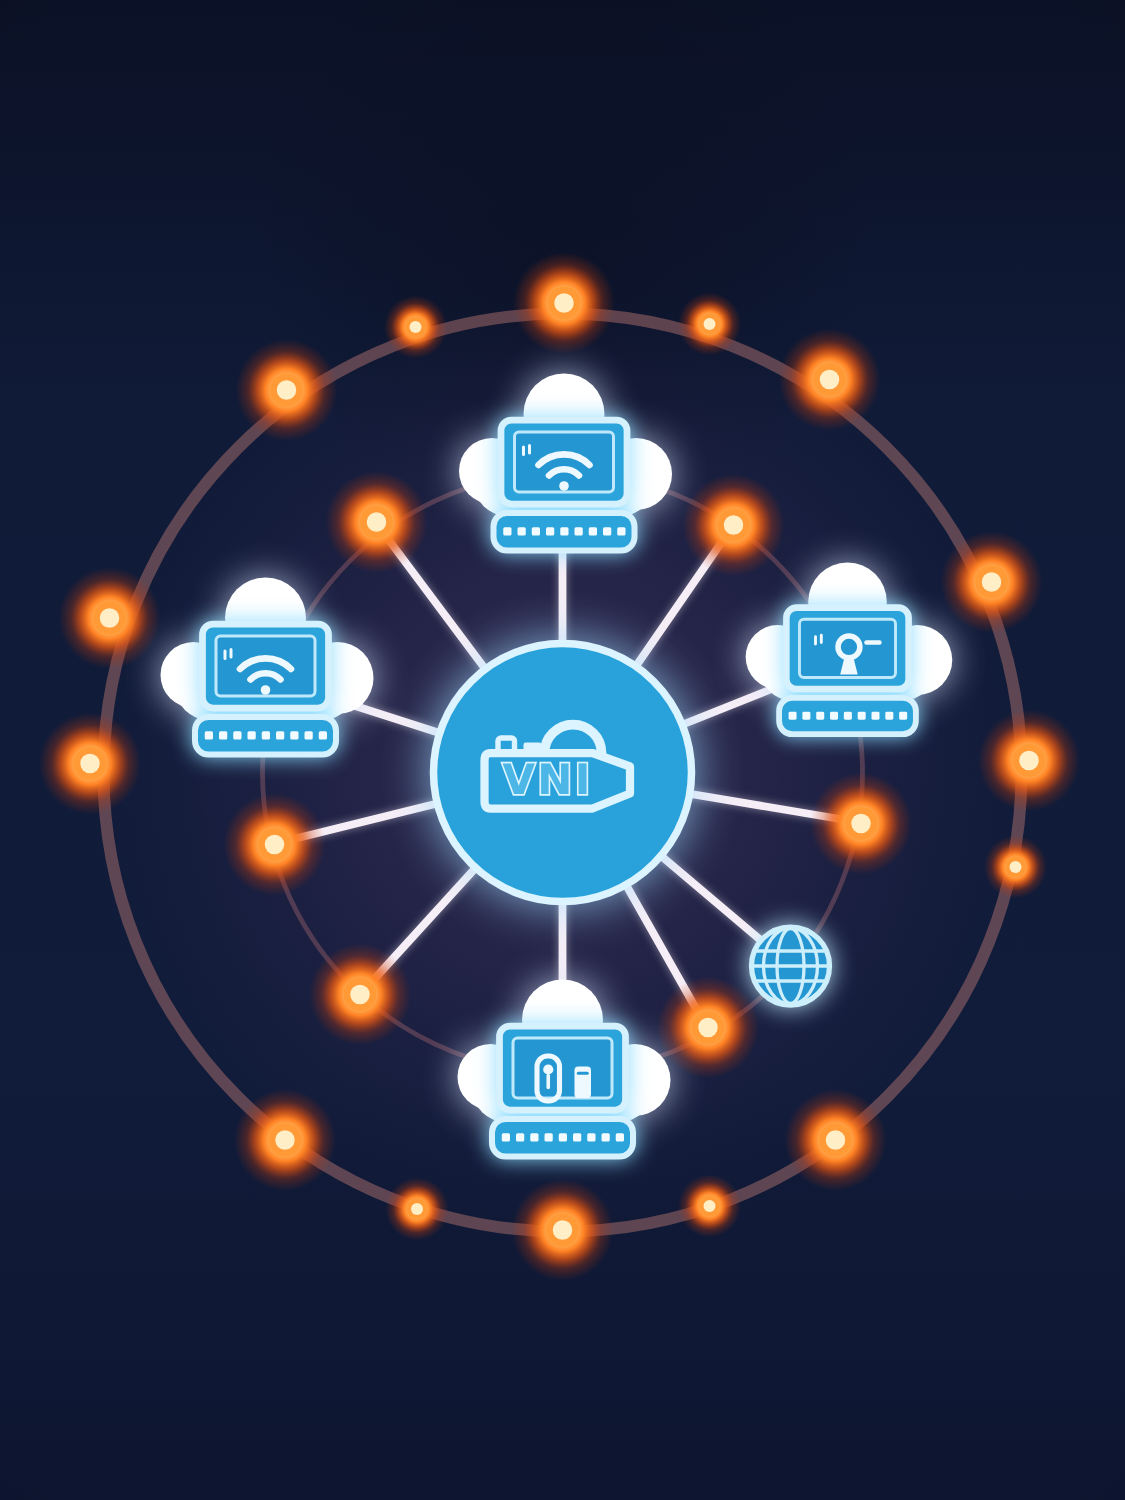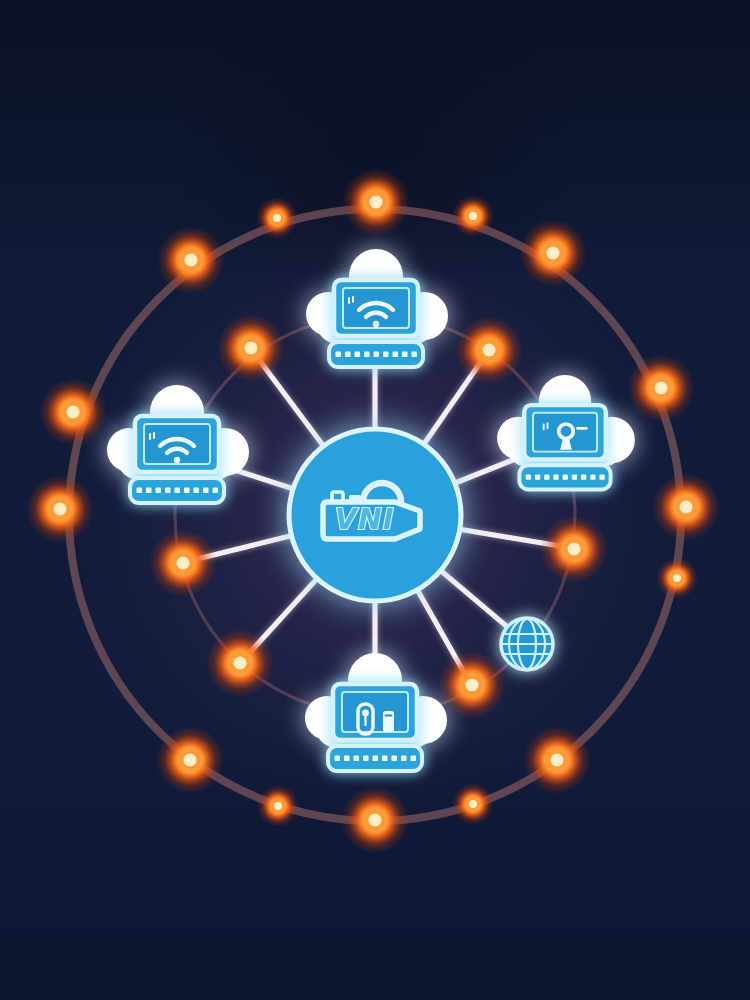--- a/index.html
+++ b/index.html
@@ -4,21 +4,21 @@
 <style>
   html,body{margin:0;padding:0;}
   body{
     width:750px;height:1000px;overflow:hidden;
     font-family:"DejaVu Sans", sans-serif;
     background:
       radial-gradient(ellipse 120% 120% at 50% 50%, rgba(5,8,20,0) 55%, rgba(5,8,20,0.55) 100%),
       radial-gradient(circle 300px at 50% 15%, rgba(10,14,32,0.55), rgba(10,14,32,0) 70%),
       linear-gradient(180deg,#0b1126 0%, #101b38 28%, #111c3a 72%, #0d1530 100%);
   }
-  .stage{position:relative;width:750px;height:1000px;font-style:italic;}
+  .stage{position:relative;width:750px;height:1000px;}
   svg{display:block;}
   text{font-family:"DejaVu Sans", sans-serif;}
 </style>
 </head>
 <body>
 
 <div class="stage">
   <svg id="scene" width="750" height="1000" viewBox="0 0 750 1000">
     <defs>
       <radialGradient id="hazeGrad">

